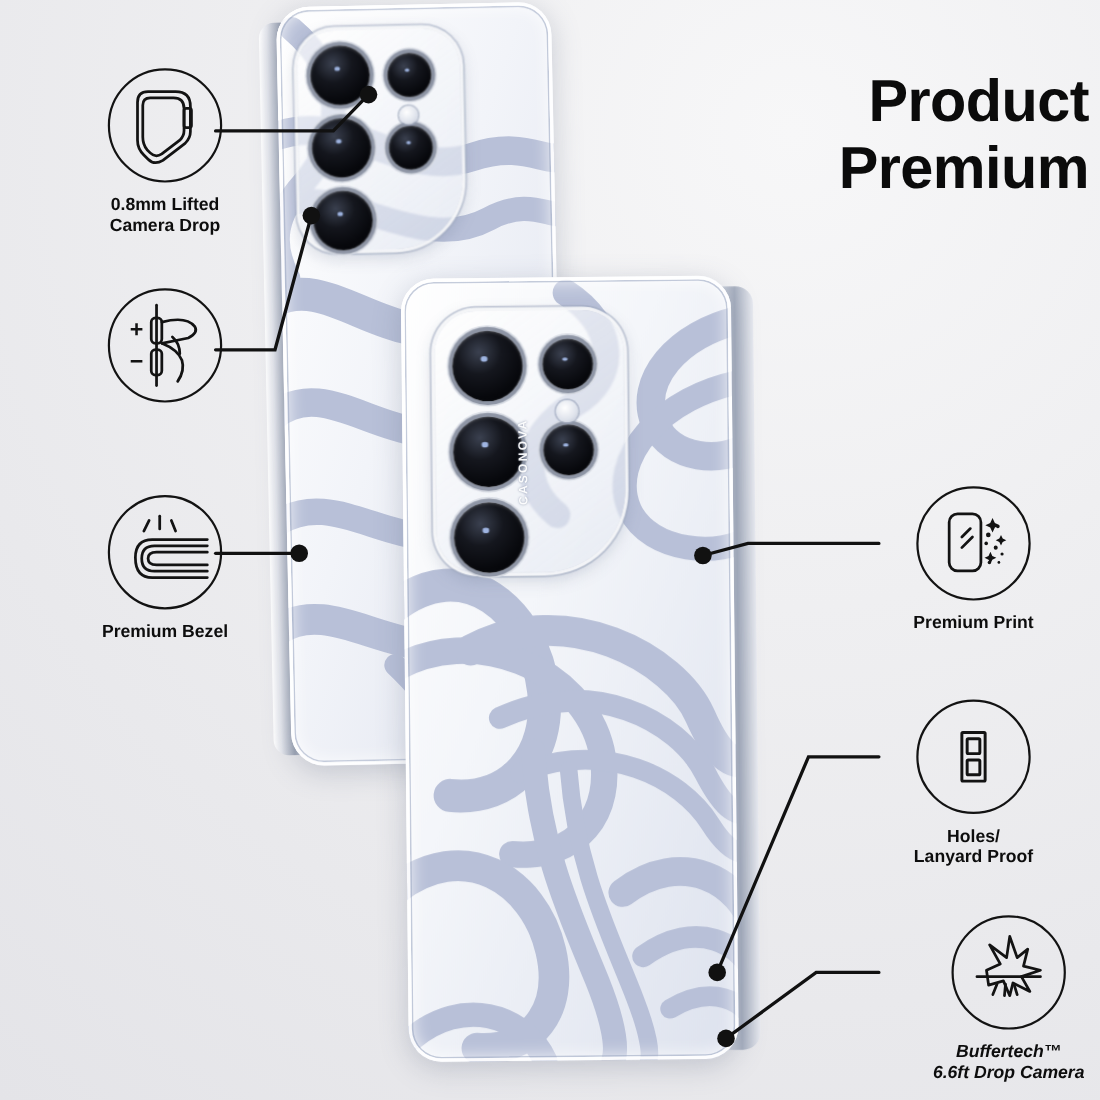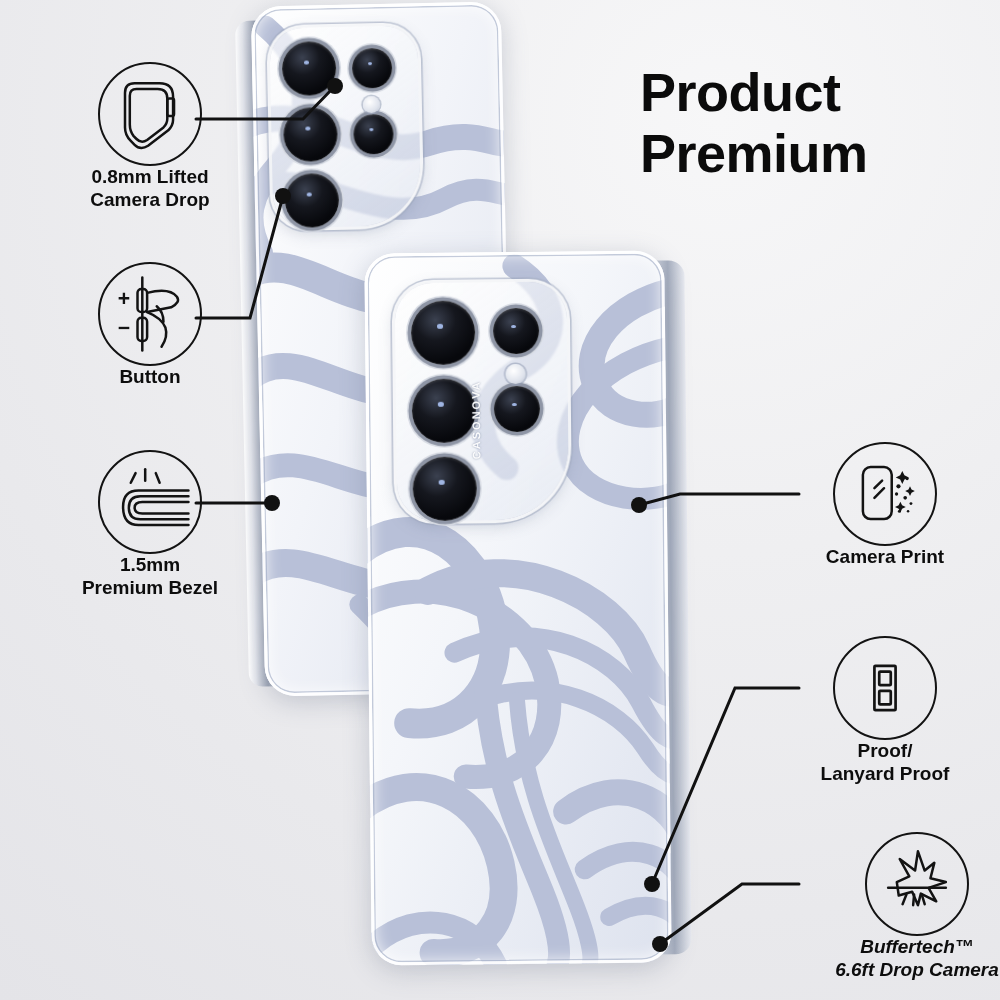--- a/index.html
+++ b/index.html
@@ -17,21 +17,21 @@
     background:
       radial-gradient(circle at 72% 12%, #f7f7f8 0%, #efeff1 38%, #e9e9ec 70%, #e4e4e8 100%);
   }
 
   
   #title {
     position: absolute;
     left: 640px;
     top: 62px;
     width: 350px;
-    text-align: left;
+    text-align: right;
     font-weight: 700;
     font-size: 54px;
     line-height: 1.13;
     color: #0b0b0b;
     letter-spacing: -0.5px;
   }
   #title .l2 { display: block; }
 
   
   .callout {
@@ -41,23 +41,24 @@
     width: 104px;
     height: 104px;
     border-radius: 50%;
     border: 2.6px solid #131313;
     box-sizing: border-box;
     position: relative;
     margin: 0 auto;
     background: transparent;
   }
   .clabel {
+    margin-top: 11px;
     text-align: center;
     font-weight: 700;
-    font-size: 19px;
+    font-size: 16px;
     line-height: 1.2;
     color: #0d0d0d;
     white-space: nowrap;
   }
   .clabel .ln { display: block; }
 
   
   #leaders {
     position: absolute;
     left: 0; top: 0;
@@ -326,39 +327,37 @@
           <path d="M49,50 Q64,56 68,66 Q71,76 64,86"></path>
           <path d="M59,44 Q66,50 66,60"></path>
         </g>
         <g fill="#131313" font-family="Liberation Sans, sans-serif" font-size="22" font-weight="700" text-anchor="middle">
           <text x="25" y="44">+</text>
           <text x="25" y="74">−</text>
         </g>
       </svg>
     </div>
     <div class="clabel">
-      <span class="ln">Button</span>
     </div>
   </div>
 
   <div class="callout" style="left:40px; top:450px; width:220px;">
     <div class="cbadge">
       <svg viewBox="0 0 104 104" width="100" height="100" style="position:absolute;left:0;top:0;">
         <g fill="none" stroke="#131313" stroke-width="2.6" stroke-linecap="round">
           <path d="M92,46 L42,46 Q30,46 30,58 Q30,70 42,70 L92,70"></path>
           <path d="M92,52 L44,52 Q36,52 36,58 Q36,64 44,64 L92,64"></path>
           <path d="M92,40 L40,40 Q24,40 24,57 Q24,76 40,76 L92,76"></path>
           <line x1="37" y1="22" x2="32" y2="32"></line>
           <line x1="47" y1="18" x2="47" y2="30"></line>
           <line x1="58" y1="22" x2="62" y2="32"></line>
         </g>
       </svg>
     </div>
     <div class="clabel">
-      <span class="ln">1.5mm</span>
       <span class="ln">Premium Bezel</span>
     </div>
   </div>
 
   <div class="callout" style="left:775px; top:442px; width:220px;">
     <div class="cbadge">
       <svg viewBox="0 0 104 104" width="100" height="100" style="position:absolute;left:0;top:0;">
         <g fill="none" stroke="#131313" stroke-width="2.6" stroke-linejoin="round" stroke-linecap="round">
           <rect x="29" y="24" width="30" height="54" rx="8"></rect>
           <line x1="41" y1="46" x2="49" y2="38"></line>
@@ -372,36 +371,36 @@
           <circle cx="75" cy="36" r="1.7"></circle>
           <circle cx="64" cy="52" r="1.7"></circle>
           <circle cx="73" cy="56" r="1.9"></circle>
           <circle cx="79" cy="62" r="1.5"></circle>
           <circle cx="67" cy="70" r="1.6"></circle>
           <circle cx="76" cy="70" r="1.3"></circle>
         </g>
       </svg>
     </div>
     <div class="clabel">
-      <span class="ln">Camera Print</span>
+      <span class="ln">Premium Print</span>
     </div>
   </div>
 
   <div class="callout" style="left:775px; top:636px; width:220px;">
     <div class="cbadge">
       <svg viewBox="0 0 104 104" width="100" height="100" style="position:absolute;left:0;top:0;">
         <g fill="none" stroke="#131313" stroke-width="2.8">
           <rect x="41" y="29" width="22" height="46" rx="1"></rect>
           <rect x="46" y="35" width="12" height="14" rx="1"></rect>
           <rect x="46" y="55" width="12" height="14" rx="1"></rect>
         </g>
       </svg>
     </div>
     <div class="clabel">
-      <span class="ln">Proof/</span>
+      <span class="ln">Holes/</span>
       <span class="ln">Lanyard Proof</span>
     </div>
   </div>
 
   <div class="callout" style="left:807px; top:832px; width:220px;font-style:italic;">
     <div class="cbadge">
       <svg viewBox="0 0 104 104" width="100" height="100" style="position:absolute;left:0;top:0;">
         <g fill="none" stroke="#131313" stroke-width="2.6" stroke-linejoin="round" stroke-linecap="round">
           <path d="M31,50 L44,44 L34,26 L50,38 L53,18 L60,38 L70,30 L66,46 L82,50 L64,56 L72,70 L56,62 L53,74 L47,60 L33,64 Z"></path>
           <line x1="22" y1="56" x2="82" y2="56"></line>

